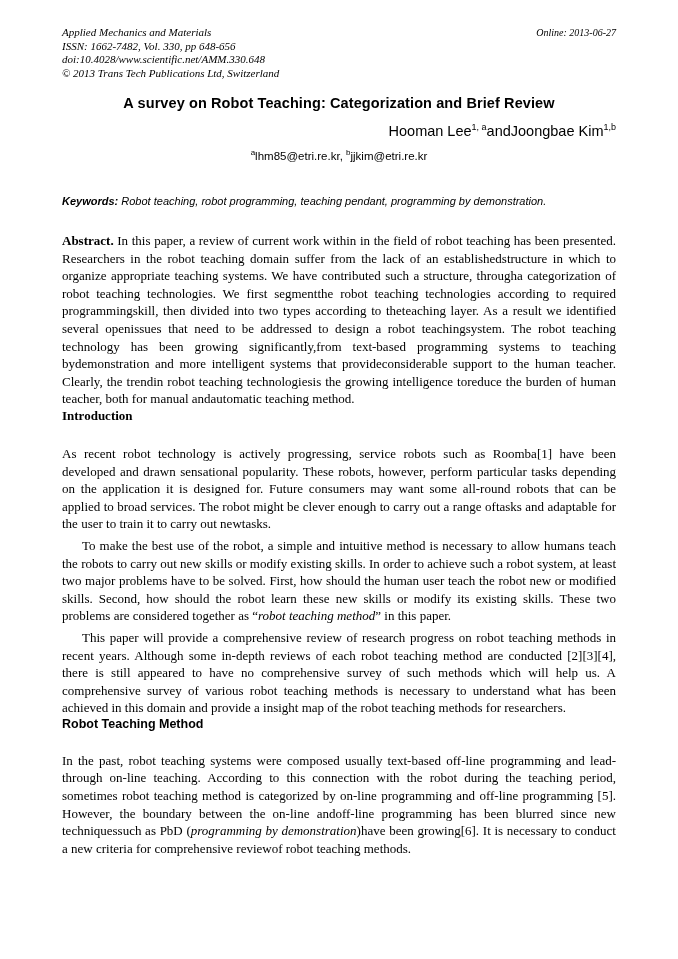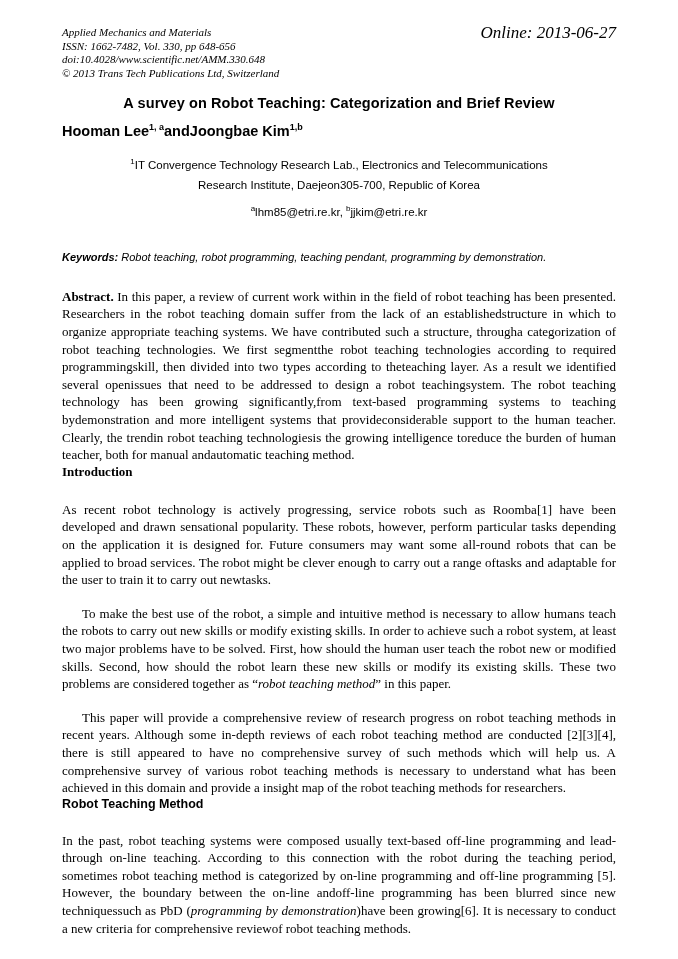--- a/index.html
+++ b/index.html
@@ -26,40 +26,39 @@
     position: relative;
     font-style: italic;
     font-size: 11px;
     line-height: 13.6px;
   }
   .header .right {
     position: absolute;
     right: 0;
     top: 0;
     font-style: italic;
-    font-size: 17px;
+    font-size: 10px;
   }
   .header .line {
     white-space: nowrap;
   }
   
   .title {
     text-align: center;
     font-family: "Liberation Sans", sans-serif;
     font-weight: bold;
     font-size: 14.5px;
     margin-top: 15px;
     letter-spacing: 0.1px;
   }
   .authors {
-    text-align: left;
+    text-align: right;
     font-family: "Liberation Sans", sans-serif;
     font-size: 14.5px;
     margin-top: 11px;
-    font-weight: bold;
   }
   .authors sup { font-size: 9px; }
   .affil {
     text-align: center;
     font-family: "Liberation Sans", sans-serif;
     font-size: 11.5px;
     margin-top: 13px;
     line-height: 20px;
   }
   .affil sup { font-size: 8px; }
@@ -97,21 +96,21 @@
     font-size: 12.5px;
   }
   p.body {
     margin: 0;
     font-size: 13px;
     text-align: justify;
     line-height: 17.6px;
   }
   p.body.first { margin-top: 21px; }
   p.body.indent { text-indent: 20px; }
-  p.body + p.body { margin-top: 16px; }
+  p.body + p.body { margin-top: 4px; }
   .it { font-style: italic; }
 </style>
 </head>
 <body>
 
 <div class="page">
 
   <div class="header">
     <div class="line">Applied Mechanics and Materials</div>
     <div class="line">ISSN: 1662-7482, Vol. 330, pp 648-656</div>
@@ -119,24 +118,20 @@
     <div class="line">© 2013 Trans Tech Publications Ltd, Switzerland</div>
     <div class="right">Online: 2013-06-27</div>
   </div>
 
   <div class="title">A survey on Robot Teaching: Categorization and Brief Review</div>
 
   <div class="authors">
     <span>Hooman Lee</span><sup>1, a</sup><span>and</span><span>Joongbae Kim</span><sup>1,b</sup>
   </div>
 
-  <div class="affil">
-    <sup>1</sup><span>IT Convergence Technology Research Lab., Electronics and Telecommunications</span>
-    <div>Research Institute, Daejeon305-700, Republic of Korea</div>
-  </div>
 
   <div class="emails">
     <sup>a</sup><span>lhm85@etri.re.kr,</span>
     <sup>b</sup><span>jjkim@etri.re.kr</span>
   </div>
 
   <div class="keywords">
     <b>Keywords:</b>
     <span>Robot teaching, robot programming, teaching pendant, programming by demonstration.</span>
   </div>

